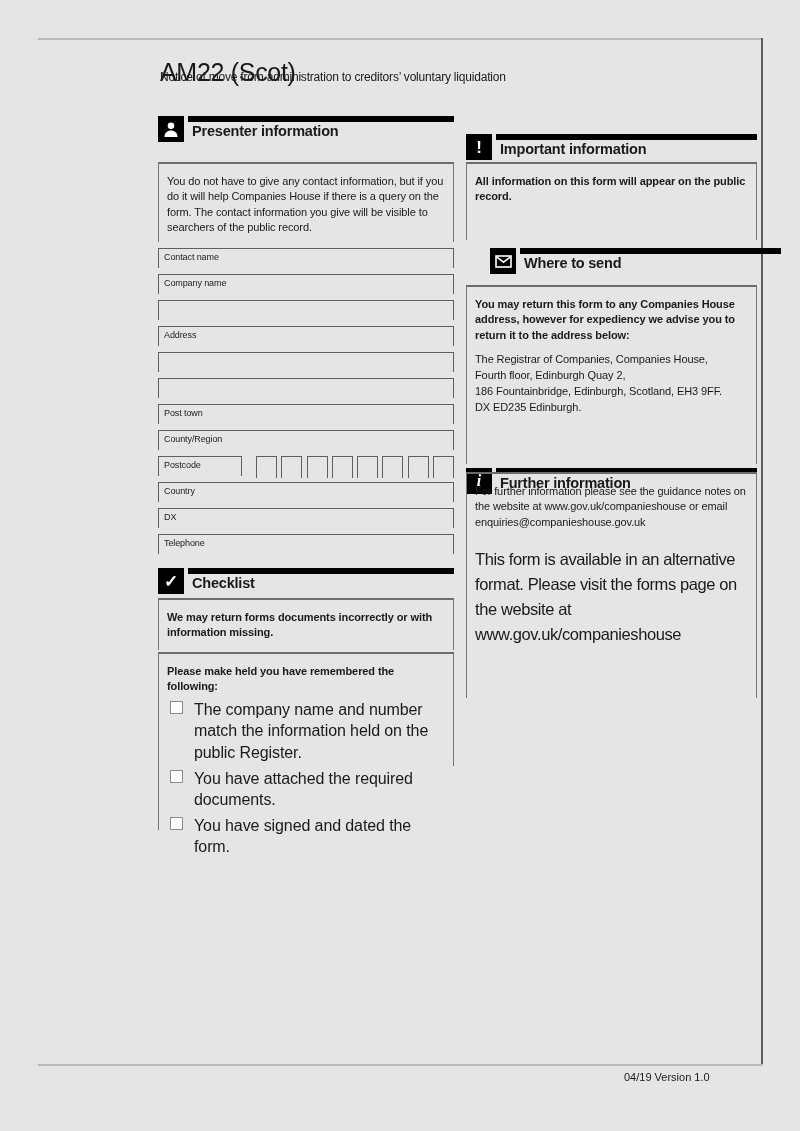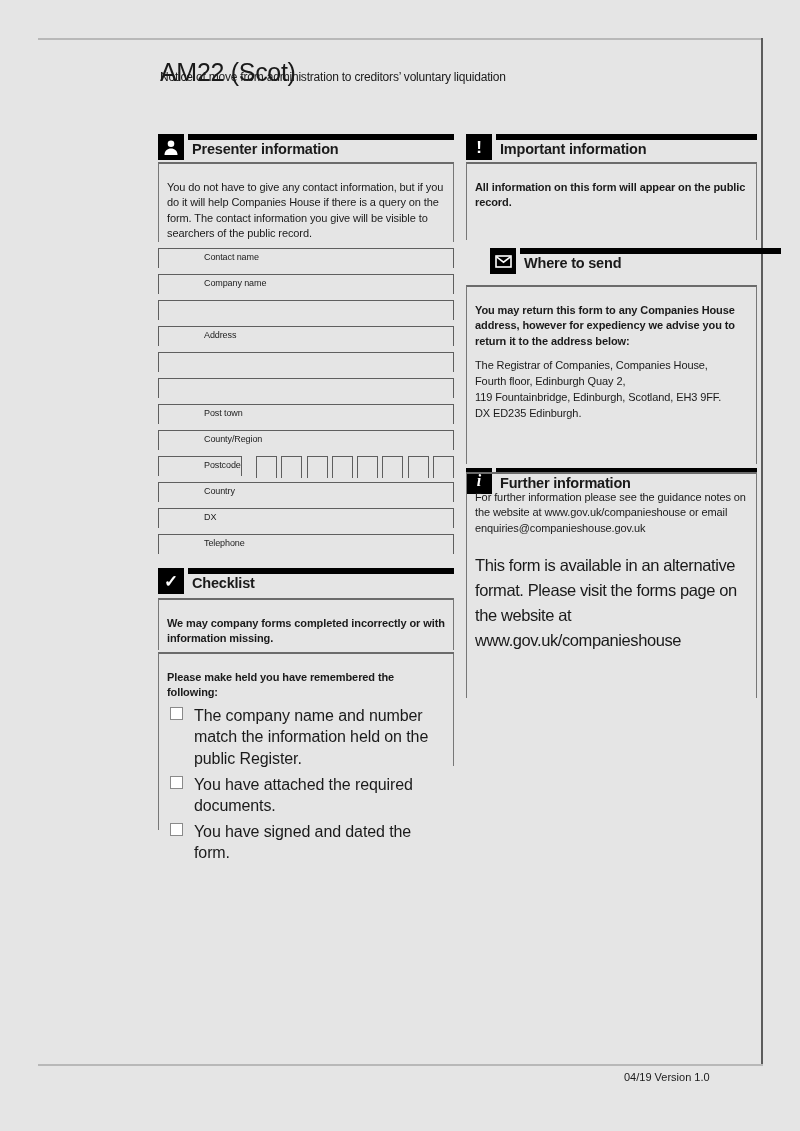--- a/index.html
+++ b/index.html
@@ -21,29 +21,29 @@
   .sec-icon { position:absolute; left:0; top:0; width:26px; height:26px; background:#000; color:#fff;
               display:flex; align-items:center; justify-content:center; }
   .sec-bar  { position:absolute; left:30px; right:0; top:0; height:6px; background:#000; }
   .sec-title{ position:absolute; left:34px; top:7px; font-size:14.5px; font-weight:bold; white-space:nowrap; letter-spacing:-0.2px; }
   .icon-glyph { font-size:17px; font-weight:bold; line-height:1; }
   .icon-glyph.info { font-family:"Liberation Serif", serif; font-style:italic; font-size:16px; }
 
   
   .box { position:absolute; box-sizing:border-box;
          border-top:2px solid #6b6b6b; border-left:1px solid #777; border-right:1px solid #777; }
-  .box-inner { padding:16px 8px; font-size:11px; line-height:1.4; letter-spacing:-0.1px; }
+  .box-inner { padding:10px 8px; font-size:11px; line-height:1.4; letter-spacing:-0.1px; }
   .b { font-weight:bold; }
 
   
   .fields { position:absolute; }
   .field-row { position:relative; height:26px; box-sizing:border-box; border-top:1px solid #5f5f5f; }
   .field-row::before { content:""; position:absolute; left:0;  top:0; width:1px; height:19px; background:#5f5f5f; }
   .field-row::after  { content:""; position:absolute; right:0; top:0; width:1px; height:19px; background:#5f5f5f; }
-  .field-label { position:absolute; left:6px; top:3px; font-size:9px; color:#222; letter-spacing:-0.1px;margin-left:40px; }
+  .field-label { position:absolute; left:6px; top:3px; font-size:9px; color:#222; letter-spacing:-0.1px; }
 
   
   .pc-row { border-top:none; }
   .pc-row::before, .pc-row::after { display:none; }
   .pc-label { position:absolute; left:0; top:0; width:84px; height:26px; box-sizing:border-box; border-top:1px solid #5f5f5f; }
   .pc-label::before { content:""; position:absolute; left:0;  top:0; width:1px; height:19px; background:#5f5f5f; }
   .pc-label::after  { content:""; position:absolute; right:0; top:0; width:1px; height:19px; background:#5f5f5f; }
   .pc-boxes { position:absolute; left:98px; right:0; top:0; display:flex; justify-content:space-between; }
   .pc-box { width:21px; height:22px; box-sizing:border-box;
             border-top:1px solid #5f5f5f; border-left:1px solid #5f5f5f; border-right:1px solid #5f5f5f; }
@@ -65,21 +65,21 @@
 
 <div class="page">
 
   <div class="rule-top"></div>
   <div class="rule-right"></div>
   <div class="rule-bottom"></div>
 
   <h1 class="doc-title">AM22 (Scot)</h1>
   <div class="doc-subtitle">Notice of move from administration to creditors’ voluntary liquidation</div>
 
-  <div class="sec-header" style="left:158px; top:134px; width:296px;">
+  <div class="sec-header" style="left:158px; top:116px; width:296px;">
     <div class="sec-icon">
       <svg width="16" height="16" viewBox="0 0 16 16" aria-hidden="true">
         <circle cx="8" cy="4.8" r="3.3" fill="#fff"></circle>
         <path d="M1.5 16 C1.5 11.6 4.4 9.4 8 9.4 C11.6 9.4 14.5 11.6 14.5 16 Z" fill="#fff"></path>
       </svg>
     </div>
     <div class="sec-bar"></div>
     <div class="sec-title">Presenter information</div>
   </div>
 
@@ -140,21 +140,21 @@
 
   <div class="sec-header" style="left:158px; top:568px; width:296px;">
     <div class="sec-icon">
       <span class="icon-glyph">✓</span>
     </div>
     <div class="sec-bar"></div>
     <div class="sec-title">Checklist</div>
   </div>
 
   <div class="box" style="left:158px; top:598px; width:296px; height:52px;">
-    <div class="box-inner b">We may company forms completed incorrectly or with information missing.</div>
+    <div class="box-inner b">We may return forms documents incorrectly or with information missing.</div>
   </div>
 
   <div class="box" style="left:158px; top:652px; width:296px; height:178px; border-right:none;">
     <div style="position:absolute; right:0; top:0; width:1px; height:112px; background:#777;"></div>
     <div class="box-inner">
       <p class="check-intro">Please make held you have remembered the following:</p>
       <div class="check-item">
         <span class="cb"></span>
         <span class="check-text">The company name and number match the information held on the public Register.</span>
       </div>
@@ -191,21 +191,21 @@
     <div class="sec-bar"></div>
     <div class="sec-title">Where to send</div>
   </div>
 
   <div class="box" style="left:466px; top:285px; width:291px; height:179px;">
     <div class="box-inner">
       <div class="b">You may return this form to any Companies House address, however for expediency we advise you to return it to the address below:</div>
       <div style="height:9px;"></div>
       <div class="addr-line">The Registrar of Companies, Companies House,</div>
       <div class="addr-line">Fourth floor, Edinburgh Quay 2,</div>
-      <div class="addr-line">119 Fountainbridge, Edinburgh, Scotland, EH3 9FF.</div>
+      <div class="addr-line">186 Fountainbridge, Edinburgh, Scotland, EH3 9FF.</div>
       <div class="addr-line">DX ED235 Edinburgh.</div>
     </div>
   </div>
 
   <div class="sec-header" style="left:466px; top:468px; width:291px;">
     <div class="sec-icon">
       <span class="icon-glyph info">i</span>
     </div>
     <div class="sec-bar"></div>
     <div class="sec-title">Further information</div>

